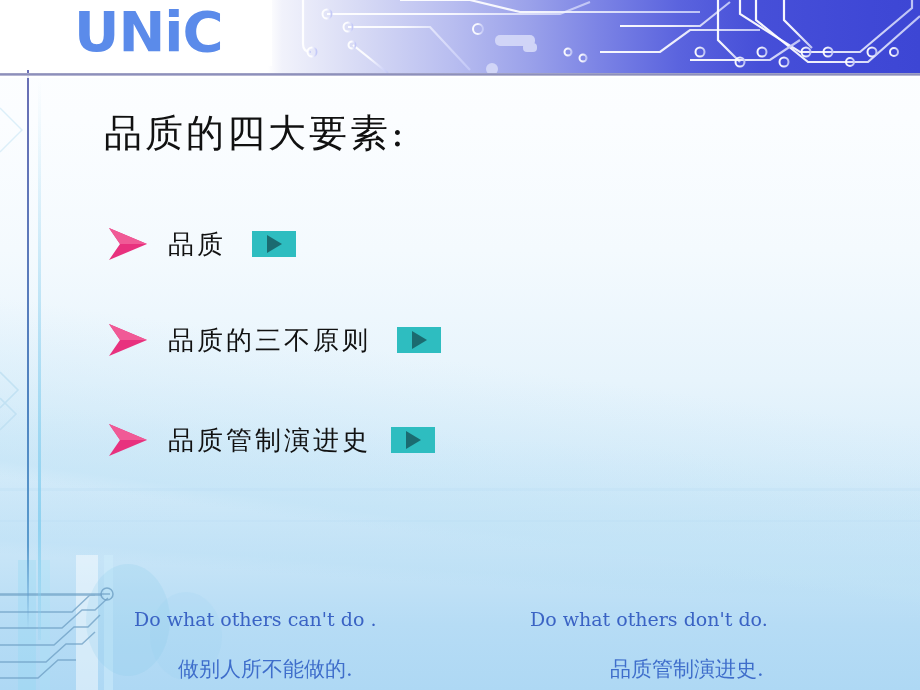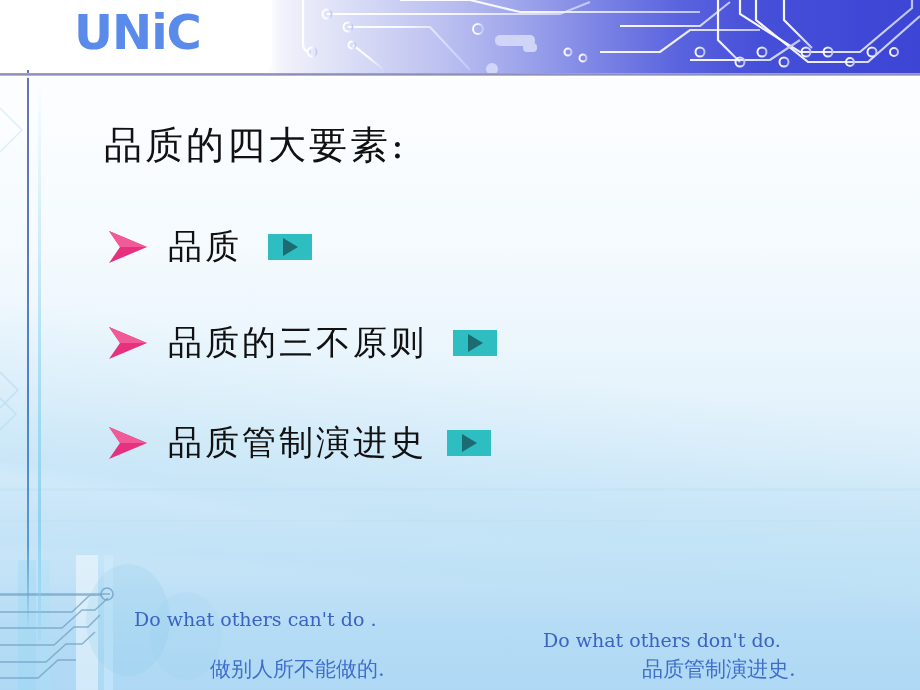--- a/index.html
+++ b/index.html
@@ -61,21 +61,21 @@
     width: 272px; height: 66px;
     background: #ffffff;
     z-index: 3;
   }
   .logo {
     position: absolute;
     left: 74px; top: 8px;
     z-index: 4;
     font-family: "DejaVu Sans", sans-serif;
     font-weight: bold;
-    font-size: 48px;
+    font-size: 56px;
     letter-spacing: -1px;
     color: #5b8bea;
     line-height: 48px;
   }
 
   .header-circuit {
     position: absolute;
     left: 0; top: 0;
     width: 920px; height: 73px;
     z-index: 2;
@@ -118,21 +118,21 @@
     position: absolute;
     left: 0; top: 0;
     width: 920px; height: 690px;
     z-index: 1;
     pointer-events: none;
   }
 
   
   .title {
     position: absolute;
-    left: 104px; top: 120px;
+    left: 104px; top: 108px;
     font-family: "DejaVu Serif", "Liberation Serif", serif;
     font-size: 38px;
     color: #111111;
     letter-spacing: 3px;
     white-space: nowrap;
     z-index: 8;
     text-align: center;
   }
 
   .bullet-row {
@@ -143,21 +143,21 @@
     white-space: nowrap;
   }
   .arrow {
     width: 44px;
     height: 40px;
     flex: 0 0 auto;
     margin-right: 18px;
   }
   .bullet-text {
     font-family: "DejaVu Serif", "Liberation Serif", serif;
-    font-size: 34px;
+    font-size: 26px;
     color: #111111;
     letter-spacing: 3px;
   }
   .play-btn {
     flex: 0 0 auto;
     width: 44px;
     height: 26px;
     background: #2ebdc0;
     display: flex;
     align-items: center;
@@ -179,21 +179,20 @@
     white-space: nowrap;
     z-index: 8;
   }
   .footer-cn {
     position: absolute;
     font-family: "DejaVu Serif", "Liberation Serif", serif;
     font-size: 21px;
     color: #3f6ecb;
     white-space: nowrap;
     z-index: 8;
-    margin-left: 32px;
   }
 </style>
 </head>
 <body>
 
 <div id="slide">
 
   <svg class="decor-svg" viewBox="0 0 920 690" preserveAspectRatio="none">
 
     <g stroke="#bfe0f2" stroke-width="1.6" fill="none" opacity="0.85">
@@ -341,16 +340,16 @@
     <span style="display:inline-block;width:20px;"></span>
     <span class="play-btn">
       <span class="play-tri"></span>
     </span>
   </div>
 
 
   <div class="footer-en" style="left:134px; top:608px;">Do what others  can't do .</div>
   <div class="footer-cn" style="left:178px; top:655px;">做别人所不能做的.</div>
 
-  <div class="footer-en" style="left:543px; top:608px;margin-top:21px;">Do what others don't do.</div>
+  <div class="footer-en" style="left:530px; top:608px;">Do what others don't do.</div>
   <div class="footer-cn" style="left:610px; top:655px;">品质管制演进史.</div>
 
 </div>
 
 </body></html>

